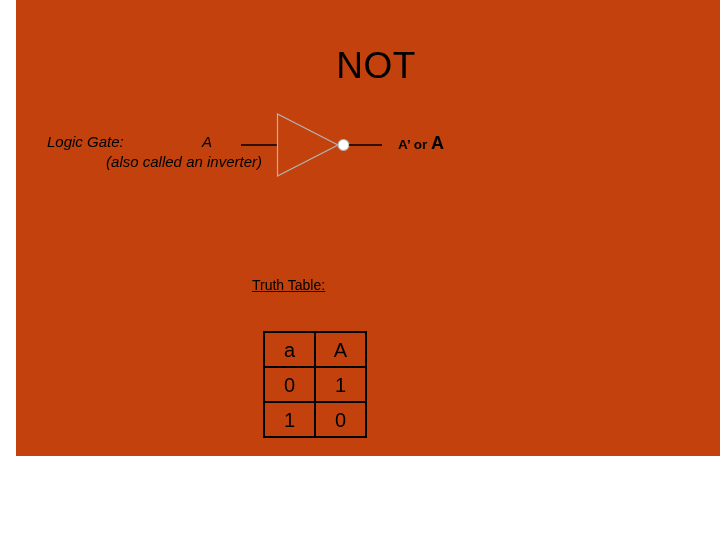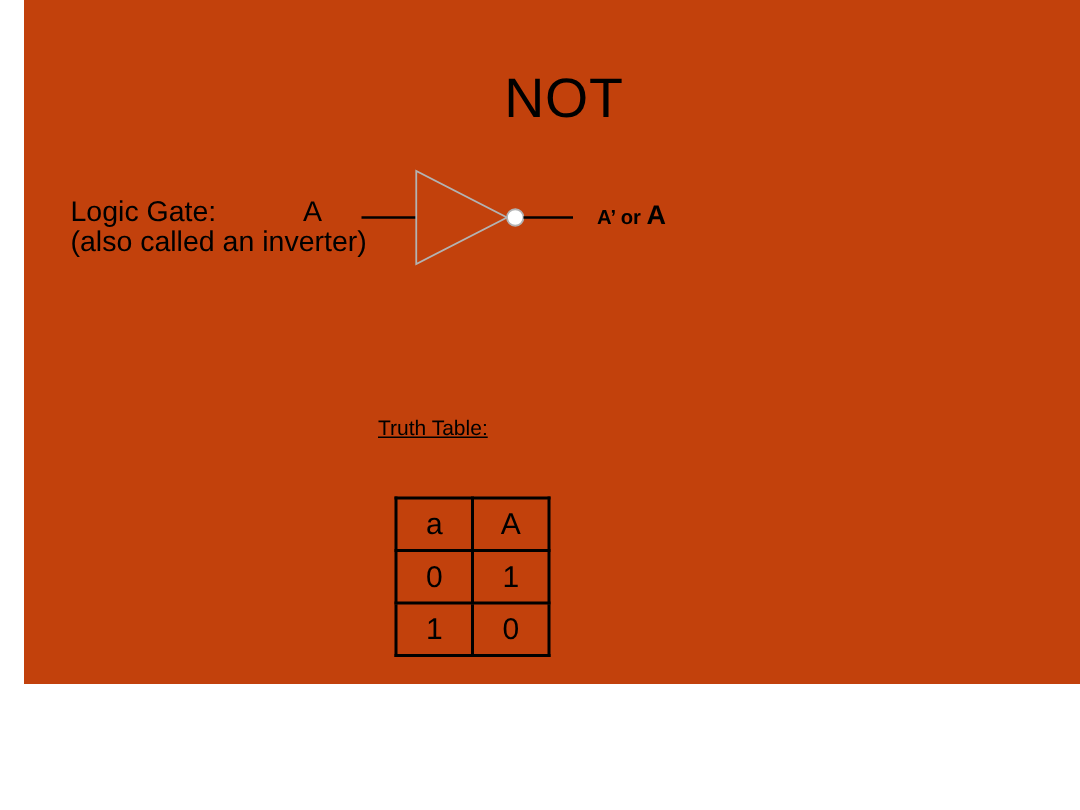--- a/index.html
+++ b/index.html
@@ -35,43 +35,45 @@
     letter-spacing: 0.5px;
     color: #000000;
   }
 
   
   .caption-block {
     position: absolute;
     left: 31px;
     top: 132px;
     width: 215px;
-    font-size: 19px;
+    font-size: 15px;
     line-height: 20px;
     color: #000000;
     white-space: nowrap;
+    font-style: italic;
   }
   .caption-line1 {
     position: relative;
     display: block;
     height: 20px;
   }
   .caption-label {
     position: absolute;
     left: 0;
     top: 0;
   }
   .input-label {
     position: absolute;
     left: 155px;
     top: 0;
   }
   .caption-line2 {
     display: block;
     height: 20px;
+    text-align: right;
   }
 
   
   .gate-wrap {
     position: absolute;
     left: 218px;
     top: 104px;
     width: 160px;
     height: 84px;
   }

